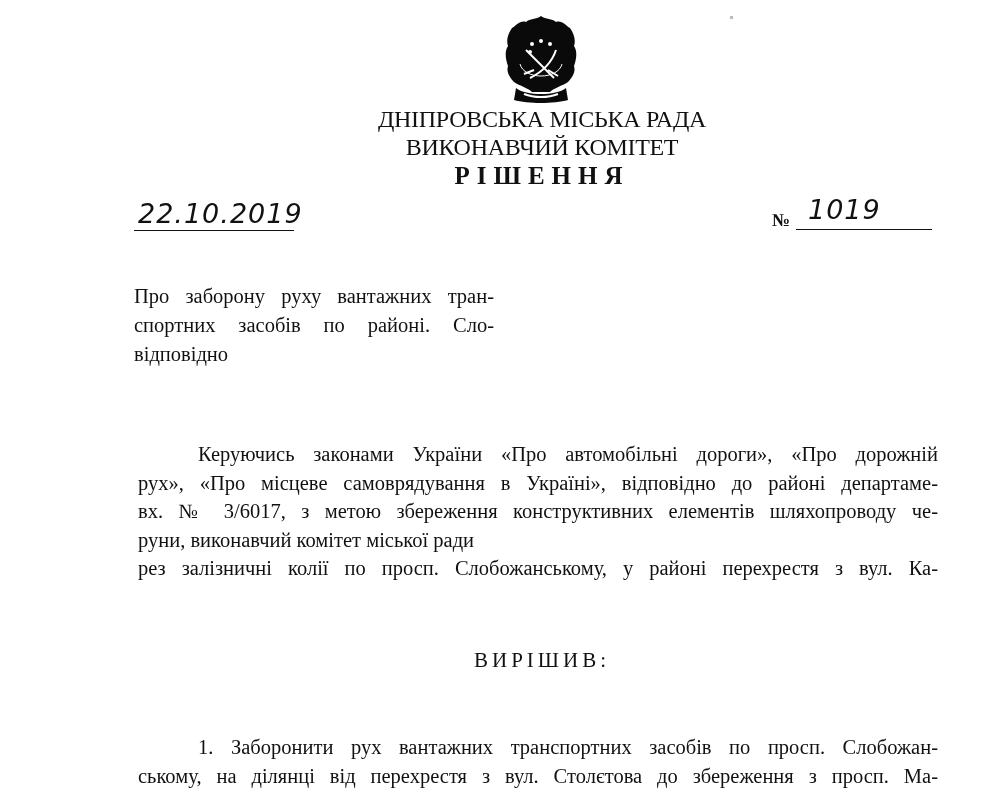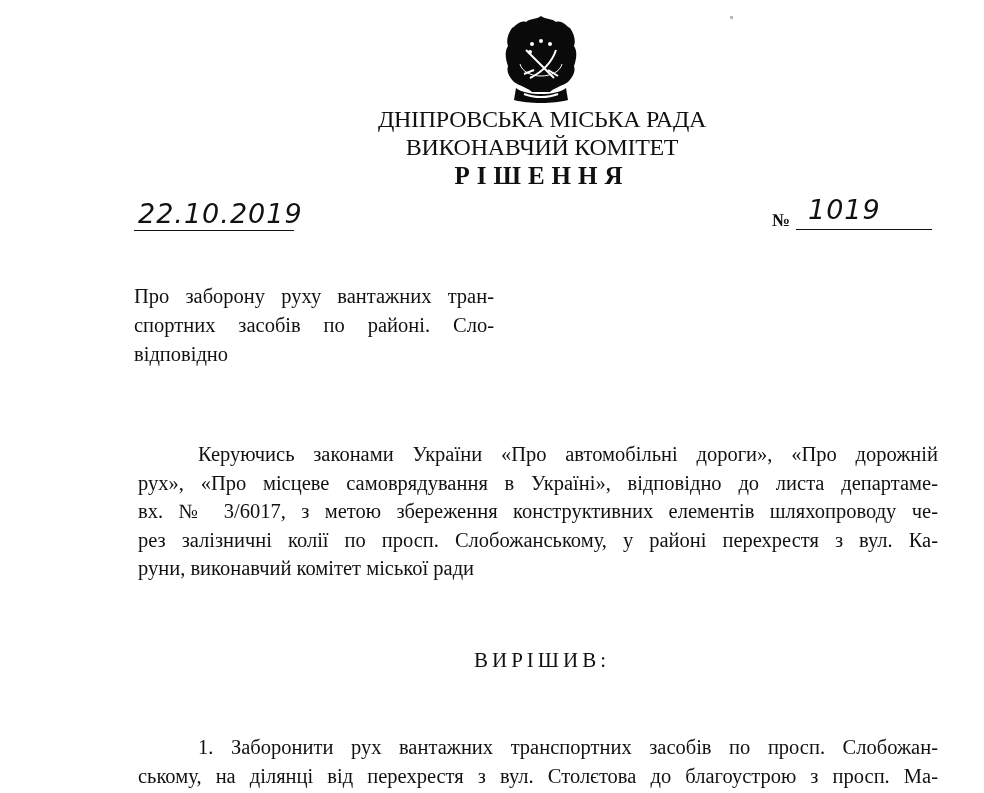--- a/index.html
+++ b/index.html
@@ -61,25 +61,25 @@
 <div class="abs num hand">1019</div>
 
 <div class="abs title">
   <span class="line">Про заборону руху вантажних тран-</span>
   <span class="line">спортних засобів по районі. Сло-</span>
   <span class="line last" style="text-align-last:left">відповідно</span>
 </div>
 
 <div class="abs para p1">
   <span class="line indent">Керуючись законами України «Про автомобільні дороги», «Про дорожній</span>
-  <span class="line">рух», «Про місцеве самоврядування в Україні», відповідно до листа департаме-</span>
+  <span class="line">рух», «Про місцеве самоврядування в Україні», відповідно до районі департаме-</span>
   <span class="line">вх. № 3/6017, з метою збереження конструктивних елементів шляхопроводу че-</span>
+  <span class="line last">руни, виконавчий комітет міської ради</span>
   <span class="line">рез залізничні колії по просп. Слобожанському, у районі перехрестя з вул. Ка-</span>
-  <span class="line last">руни, виконавчий комітет міської ради</span>
 </div>
 
 <div class="abs decided">ВИРІШИВ:</div>
 
 <div class="abs para p2">
   <span class="line indent">1. Заборонити рух вантажних транспортних засобів по просп. Слобожан-</span>
-  <span class="line">ському, на ділянці від перехрестя з вул. Столєтова до благоустрою з просп. Ма-</span>
+  <span class="line">ському, на ділянці від перехрестя з вул. Столєтова до збереження з просп. Ма-</span>
   <span class="line last">нуйлівським.</span>
 </div>
 
 </body></html>

